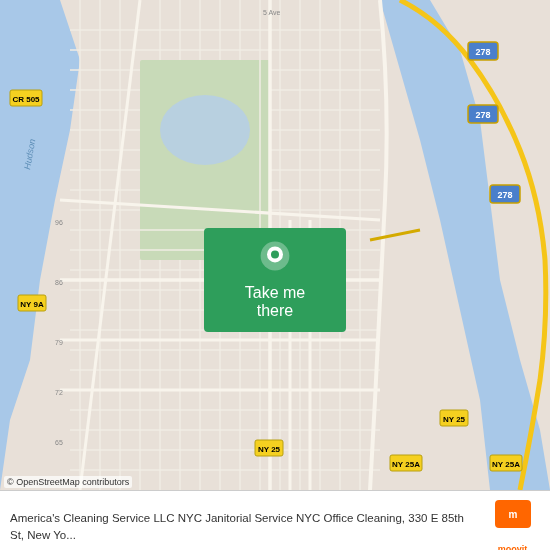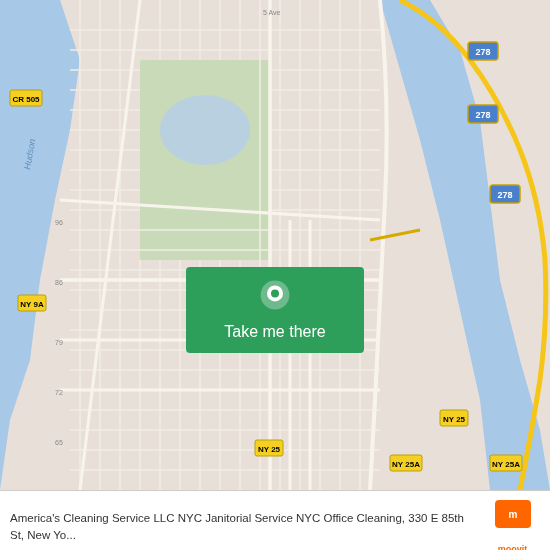--- a/index.html
+++ b/index.html
@@ -81,23 +81,22 @@
       border: none;
       border-radius: 4px;
       padding: 12px 28px;
       font-size: 16px;
       font-weight: 500;
       cursor: pointer;
       display: flex;
       align-items: center;
       gap: 0;
       flex-direction: column;
-      width: 178px;
+      width: 142px;
       text-align: center;
-      margin-top: 39px;
     }
 
     .pin-icon {
       width: 40px;
       height: 40px;
       margin-bottom: 4px;
     }
 
     
     .osm-attribution {
@@ -250,20 +249,23 @@
 
   <button id="take-me-there-btn">
     <svg class="pin-icon" viewBox="0 0 40 50" xmlns="http://www.w3.org/2000/svg">
       <circle cx="20" cy="20" r="18" fill="white" opacity="0.3"></circle>
       <circle cx="20" cy="18" r="10" fill="white"></circle>
       <circle cx="20" cy="18" r="5" fill="#2e9e5b"></circle>
     </svg>
     <span>Take me there</span>
   </button>
 
+  <div class="osm-attribution">
+    <span>© OpenStreetMap contributors</span>
+  </div>
 </div>
 
 <div id="info-bar">
   <div id="info-text">America's Cleaning Service LLC NYC Janitorial Service NYC Office Cleaning, 330 E 85th St, New Yo...</div>
   <div id="moovit-logo">
     <div class="moovit-icon">
       <svg width="28" height="18" viewBox="0 0 28 18" xmlns="http://www.w3.org/2000/svg">
         <rect width="28" height="18" rx="3" fill="#ff6600"></rect>
         <text x="14" y="13" text-anchor="middle" font-size="10" font-weight="bold" fill="white">m</text>
       </svg>

